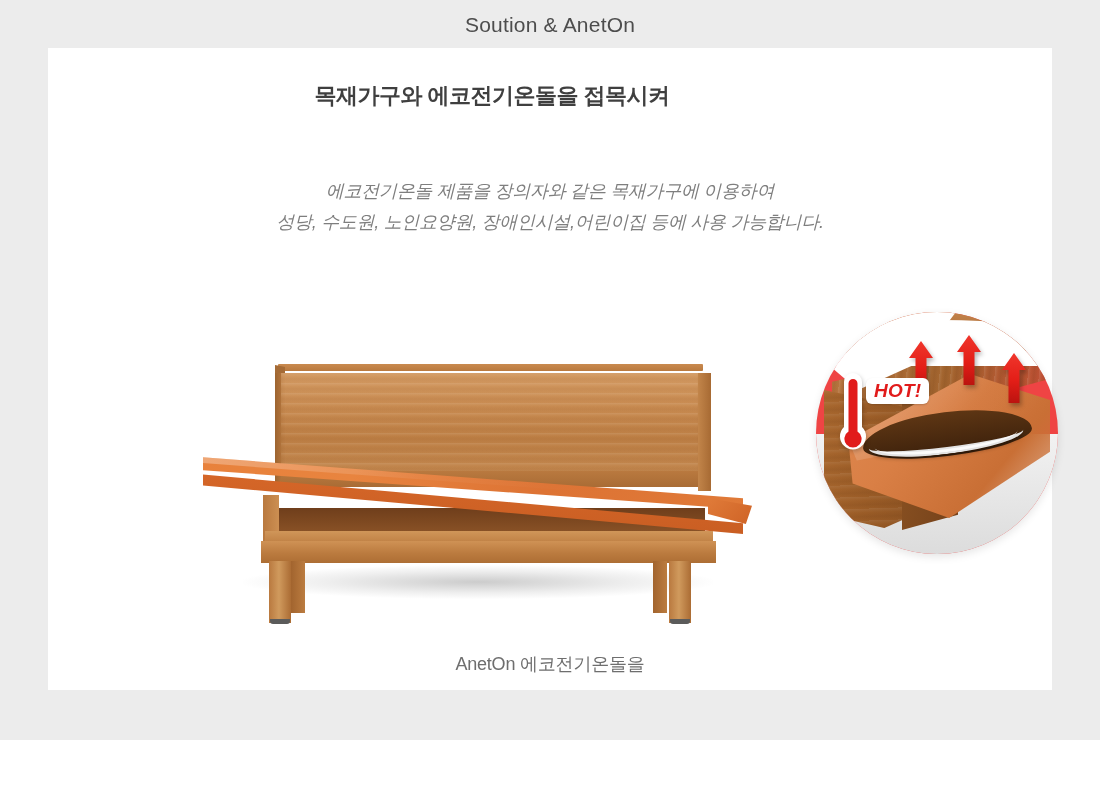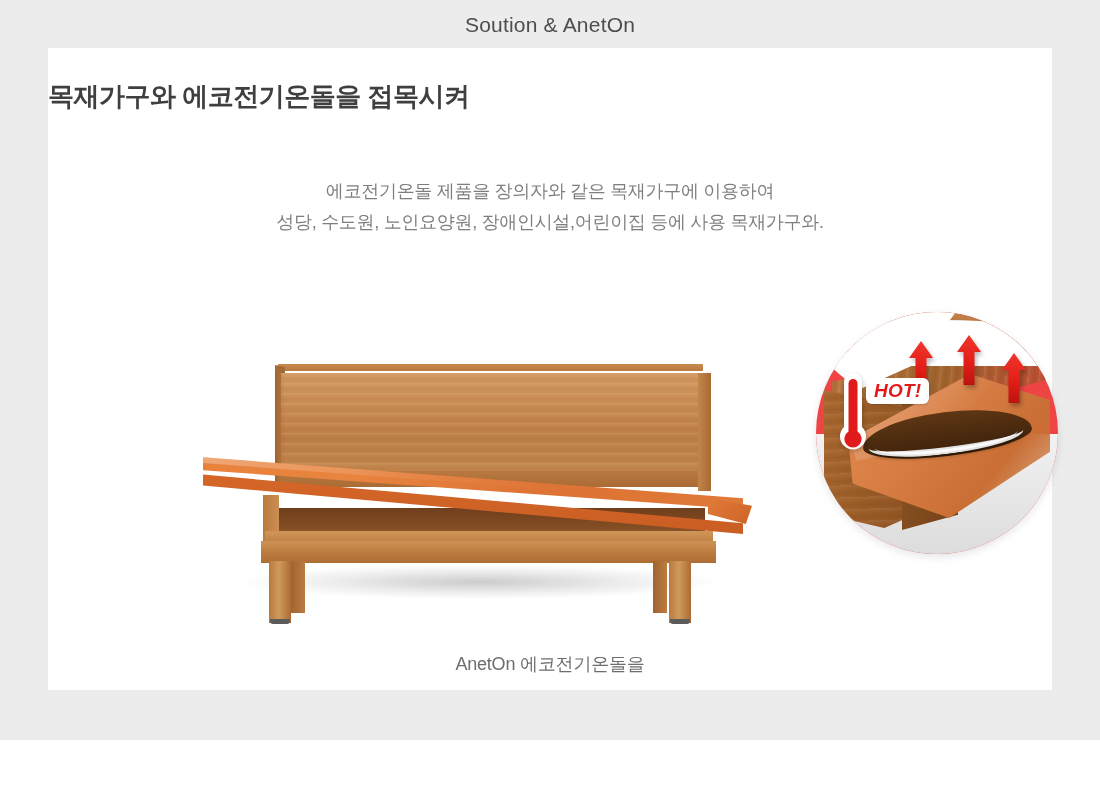--- a/index.html
+++ b/index.html
@@ -46,37 +46,39 @@
     left: 48px; top: 48px;
     width: 1004px;
     height: 642px;
     background: #ffffff;
   }
 
   .title {
     position: absolute;
     left: 0; top: 27px;
     width: 888px;
-    font-size: 26px;
+    text-align: center;
+    font-size: 22px;
     font-weight: bold;
     color: #3f3f3f;
     line-height: 42px;
     letter-spacing: -0.5px;
   }
 
   .subtitle {
     position: absolute;
     left: 0; top: 128px;
     width: 1004px;
     text-align: center;
     font-size: 18px;
     font-weight: normal;
     color: #7e7e7e;
     line-height: 31px;
     letter-spacing: -0.3px;
+    font-style: italic;
   }
 
   .caption {
     position: absolute;
     left: 0; top: 604px;
     width: 1004px;
     text-align: center;
     font-size: 18px;
     color: #6e6e6e;
     letter-spacing: -0.2px;
@@ -392,21 +394,21 @@
   <div class="brand-header">Soution &amp; AnetOn</div>
 
   <div class="card">
 
     <div class="title">
       <div>목재가구와 에코전기온돌을 접목시켜</div>
     </div>
 
     <div class="subtitle">
       <div>에코전기온돌 제품을 장의자와 같은 목재가구에 이용하여</div>
-      <div>성당, 수도원, 노인요양원, 장애인시설,어린이집 등에 사용 목재가구와.</div>
+      <div>성당, 수도원, 노인요양원, 장애인시설,어린이집 등에 사용 가능합니다.</div>
     </div>
 
     <div class="bench-stage">
       <div class="bench-shadow"></div>
 
       <div class="backrest-cap"></div>
       <div class="backrest-cap-left"></div>
       <div class="backrest-edge-left"></div>
       <div class="backrest-panel"></div>
       <div class="backrest-bottom-rail"></div>

